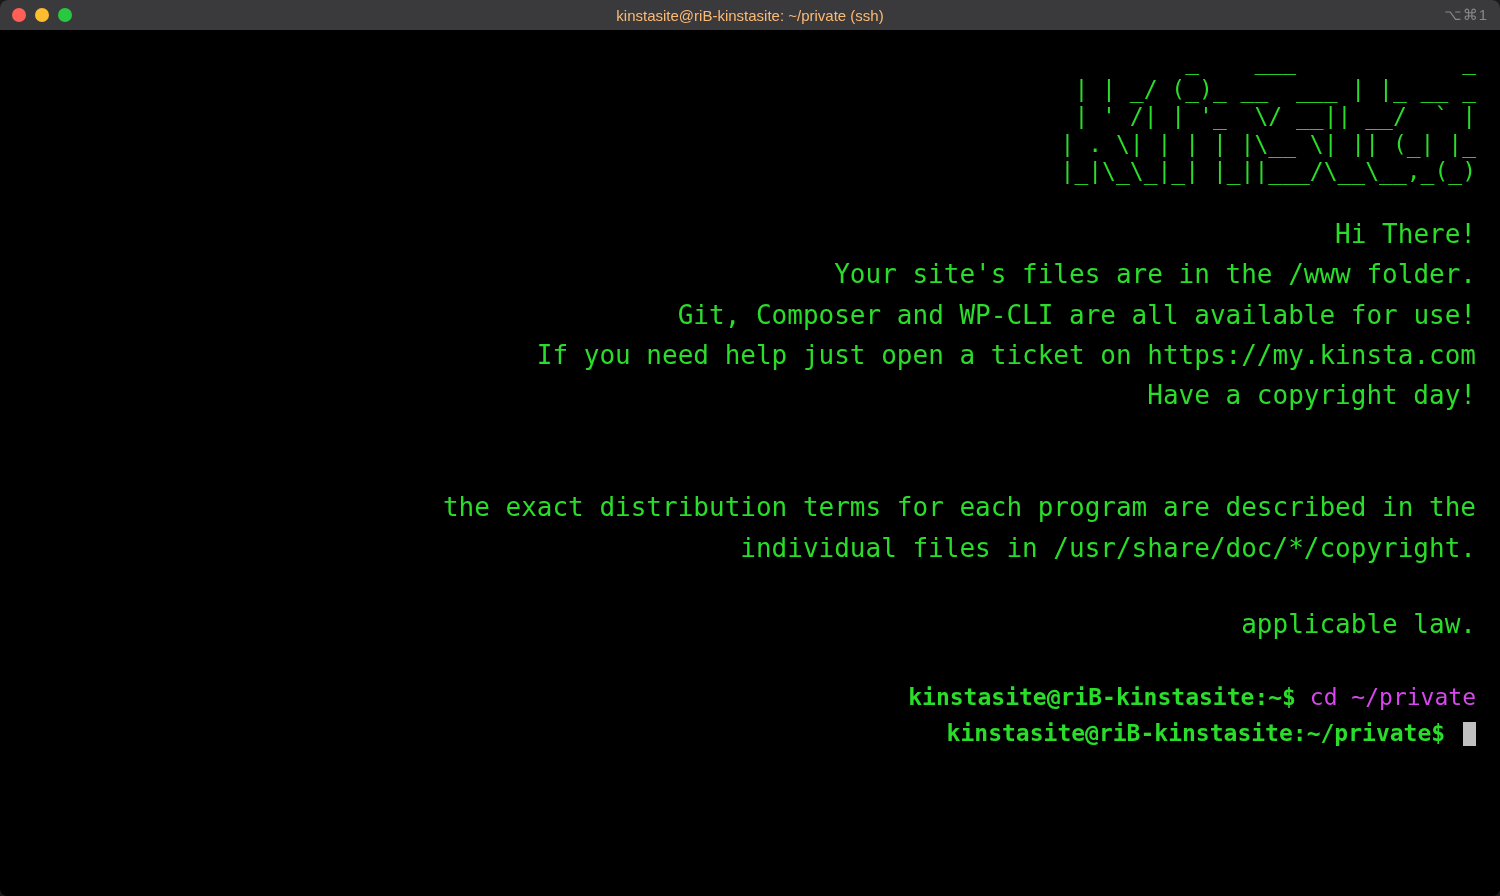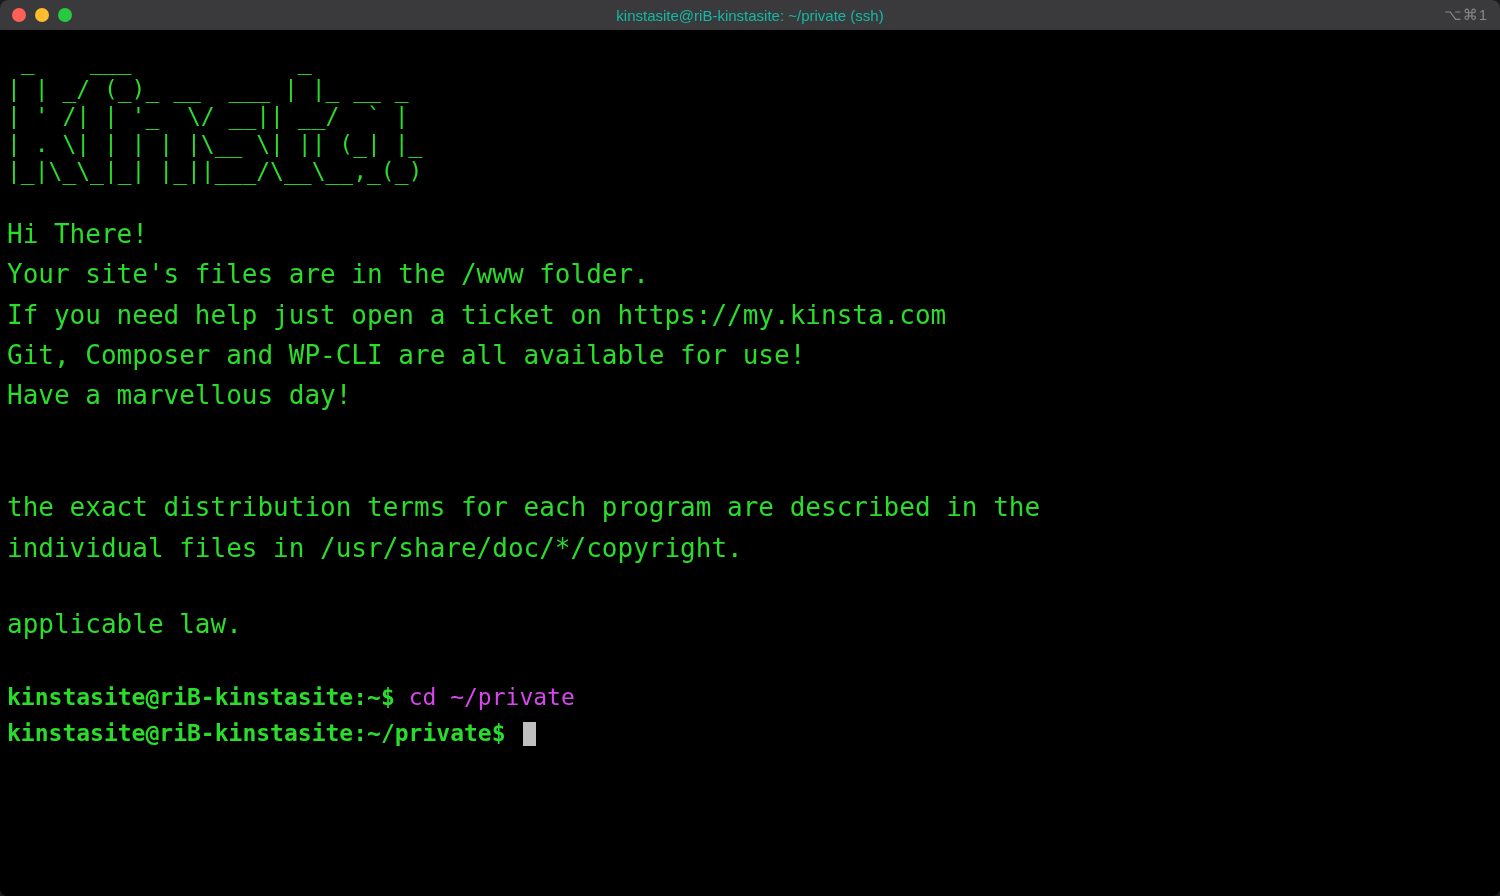--- a/index.html
+++ b/index.html
@@ -38,37 +38,38 @@
       height: 14px;
       border-radius: 50%;
     }
     .tl-red { background: #ff5f57; }
     .tl-yellow { background: #febc2e; }
     .tl-green { background: #28c840; }
     .title-text {
       position: absolute;
       left: 50%;
       transform: translateX(-50%);
-      color: #14b8a6;
+      color: #fdba74;
       font-size: 15px;
       font-family: -apple-system, BlinkMacSystemFont, sans-serif;
     }
     .title-right {
       margin-left: auto;
       color: #888;
       font-size: 15px;
       font-family: -apple-system, BlinkMacSystemFont, sans-serif;
       letter-spacing: 1px;
     }
     .terminal-body {
       flex: 1;
       background: #000;
-      padding: 18px 7px;
+      padding: 18px 24px;
       overflow-y: auto;
       position: relative;
+      text-align: right;
     }
     .terminal-body::-webkit-scrollbar { width: 10px; }
     .terminal-body::-webkit-scrollbar-track { background: #000; }
     .terminal-body::-webkit-scrollbar-thumb { background: #555; border-radius: 5px; }
     pre.ascii {
       color: #2bdd2b;
       font-size: 23px;
       line-height: 1.2;
       font-family: 'Menlo', 'Monaco', 'Consolas', monospace;
       white-space: pre;
@@ -117,23 +118,23 @@
 
   <div class="terminal-body">
     <pre class="ascii"> _    ___            _
 | | _/ (_)_ __  ___ | |_ __ _
 | ' /| | '_  \/ __|| __/  ` |
 | . \| | | | |\__ \| || (_| |_
 |_|\_\_|_| |_||___/\__\__,_(_)</pre>
 
     <div class="line">Hi There!</div>
     <div class="line">Your site's files are in the /www folder.</div>
+    <div class="line">Git, Composer and WP-CLI are all available for use!</div>
     <div class="line">If you need help just open a ticket on https://my.kinsta.com</div>
-    <div class="line">Git, Composer and WP-CLI are all available for use!</div>
-    <div class="line">Have a marvellous day!</div>
+    <div class="line">Have a copyright day!</div>
 
     <div class="blank"></div>
     <div class="blank"></div>
 
     <div class="line">the exact distribution terms for each program are described in the</div>
     <div class="line">individual files in /usr/share/doc/*/copyright.</div>
 
     <div class="blank"></div>
 
     <div class="line">applicable law.</div>

